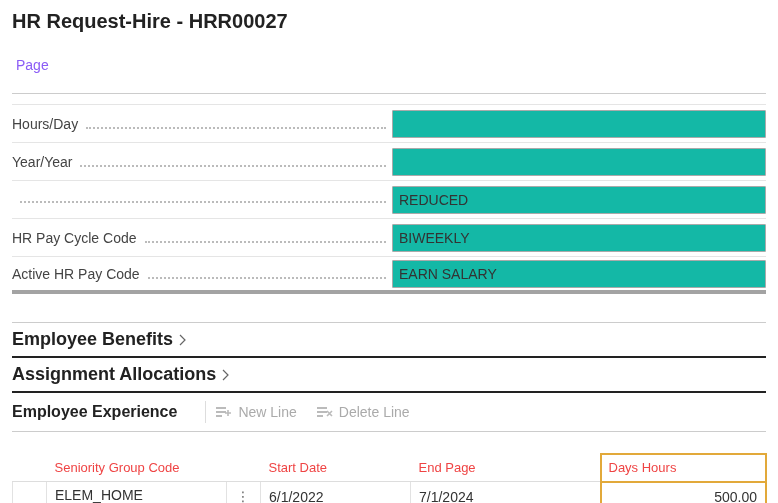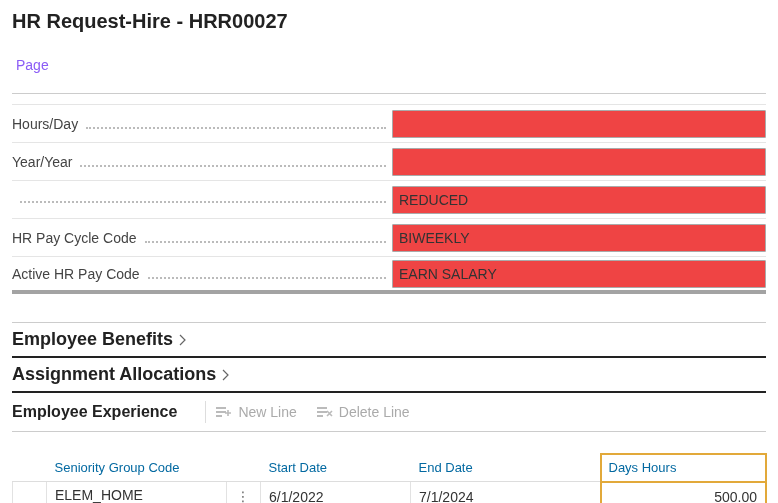--- a/index.html
+++ b/index.html
@@ -51,21 +51,21 @@
     display: flex;
     align-items: center;
   }
   .field-input {
     width: 100%;
     height: 28px;
     border: 1px solid #aaa;
     border-radius: 1px;
     padding: 2px 6px;
     font: inherit;
-    background: #ef4444;
+    background: #14b8a6;
     color: #333;
   }
   .fields-block { margin-bottom: 28px; }
 
   .section-header {
     display: flex;
     align-items: center;
     font-size: 18px;
     font-weight: 600;
     color: #222;
@@ -115,21 +115,21 @@
 
   .table-wrap { margin-top: 22px; }
   table.grid {
     width: 100%;
     border-collapse: collapse;
     table-layout: fixed;
   }
   .grid th {
     text-align: left;
     font-weight: 400;
-    color: #0369a1;
+    color: #ef4444;
     font-size: 13px;
     padding: 6px 8px;
     border-bottom: 1px solid #ddd;
   }
   .grid td {
     padding: 0;
     border: 1px solid #e2e2e2;
     height: 30px;
     vertical-align: middle;
   }
@@ -290,21 +290,21 @@
       <col class="col-start">
       <col class="col-end">
       <col class="col-days">
     </colgroup>
     <thead>
       <tr>
         <th></th>
         <th>Seniority Group Code</th>
         <th></th>
         <th>Start Date</th>
-        <th>End Date</th>
+        <th>End Page</th>
         <th class="highlight-col cell-right">Days Hours</th>
       </tr>
     </thead>
     <tbody>
       <tr>
         <td></td>
         <td>
           <div class="cell-seniority">ELEM_HOME</div>
         </td>
         <td>

